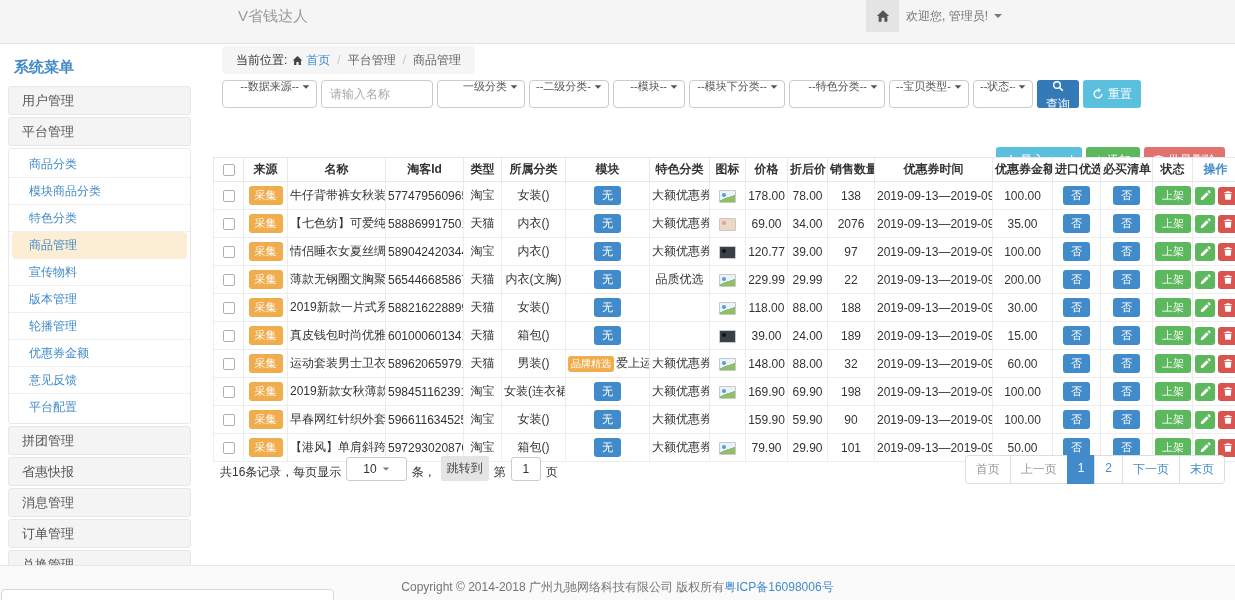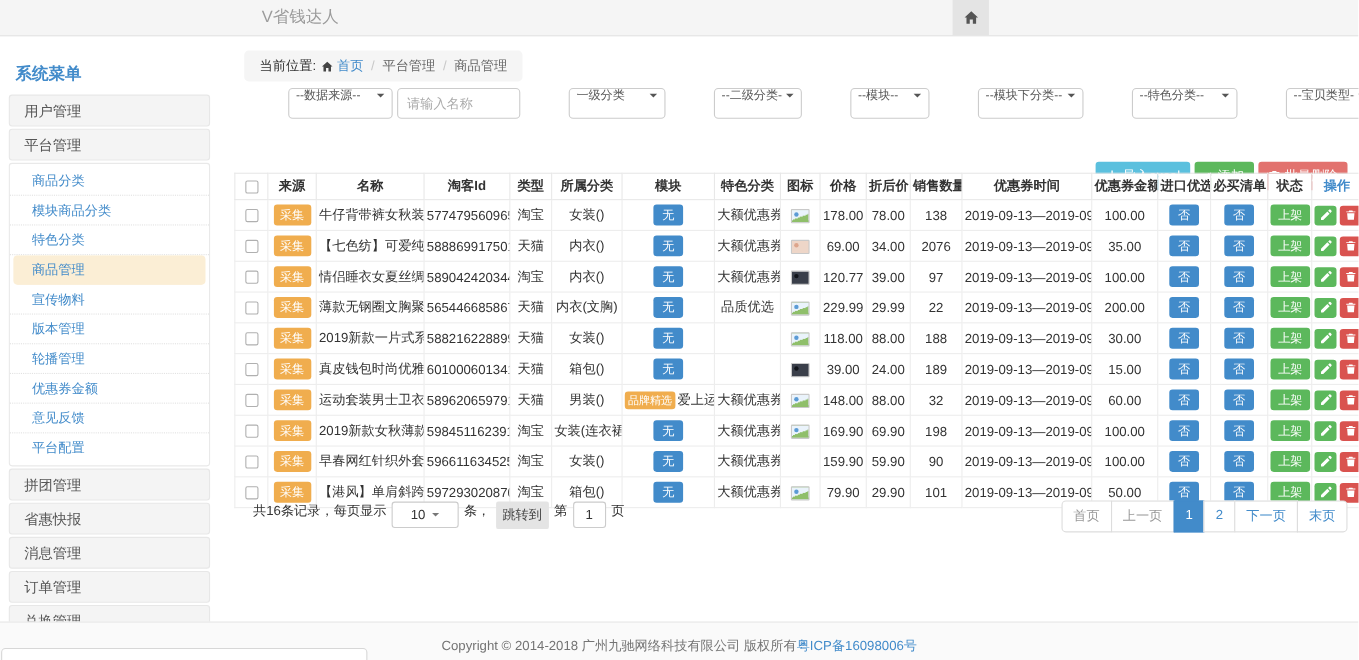--- a/index.html
+++ b/index.html
@@ -7,21 +7,21 @@
   body {
     width:1235px; height:600px; position:relative; overflow:hidden;
     background:#fff; font-family:"Liberation Sans","DejaVu Sans",sans-serif;
     font-size:12px; color:#333;
   }
   :root{
     --accent:#428bca; --success:#5cb85c; --warning:#f0ad4e;
     --danger:#d9534f; --info:#5bc0de; --batchdel:#e2726e;
   }
   
-  .topbar{ position:absolute; left:0; top:0; width:1235px; height:33px;
+  .topbar{ position:absolute; left:0; top:0; width:1235px; height:44px;
     background:#f5f5f5; border-bottom:1px solid #e4e4e4; }
   .brand{ position:absolute; left:238px; top:0; line-height:32px;
     font-size:15px; color:#9b9b9b; }
   .home-block{ position:absolute; left:866px; top:0; width:33px; height:32px;
     background:#e4e4e4; display:flex; align-items:center; justify-content:center; cursor:pointer; }
   .welcome{ position:absolute; left:906px; top:0; line-height:32px;
     color:#777; cursor:pointer; display:flex; align-items:center; gap:6px; height:32px;}
   .caret-down{ width:0; height:0; border-left:4px solid transparent;
     border-right:4px solid transparent; border-top:4px solid #777; display:inline-block; }
   
@@ -42,22 +42,22 @@
   .breadcrumb{ position:absolute; left:222px; top:46px; height:28px;
     background:#f5f5f5; border-radius:4px; padding:0 14px; display:flex;
     align-items:center; gap:5px; font-size:12px; }
   .breadcrumb .sep{ color:#c8c8c8; padding:0 2px; }
   .breadcrumb .home-link{ color:var(--accent); cursor:pointer; display:flex; align-items:center; gap:3px;}
   .breadcrumb .crumb{ color:#666; }
   
   .filter-row{ position:absolute; left:222px; top:80px; display:flex;
     align-items:center; gap:4px; }
   .sel{ height:28px; border:1px solid #ccc; border-radius:4px; background:#fff;
-    display:flex; align-items:center; justify-content:space-between;
-    padding:0 6px 15px 6px; font-size:11px; color:#555; cursor:pointer; flex:none; overflow:hidden;margin-left:40px; }
+    display:flex; align-items:center; justify-content:flex-end;
+    padding:0 6px 15px 6px; font-size:11px; color:#555; cursor:pointer; flex:none; overflow:hidden; }
   .sel .lbl{ white-space:nowrap; overflow:hidden; }
   .sel .caret-down{ border-top-color:#555; margin-left:3px; transform:scale(.85); flex:none;}
   .txt-input{ height:28px; width:112px; border:1px solid #ccc; border-radius:4px;
     padding:0 8px; font-size:12px; color:#555; outline:none; flex:none;
     font-family:"Liberation Sans","DejaVu Sans",sans-serif;}
   .txt-input::placeholder{ color:#aaa; }
   .btn{ border:none; border-radius:3px; color:#fff; font-size:12px;
     display:inline-flex; align-items:center; gap:4px; cursor:pointer;
     padding:0 9px; height:28px; font-family:inherit; flex:none;}
   .btn-query{ background:#337ab7;flex-direction:column; }
@@ -95,22 +95,22 @@
     border:1px solid #c9c9c9; border-radius:1px; cursor:pointer;
     background:linear-gradient(160deg,#eaf3fb 0 55%,#8fbf6a 55% 100%); position:relative;}
   .thumb:after{ content:""; position:absolute; left:2px; top:2px; width:4px;
     height:4px; border-radius:50%; background:#5b9bd5; }
   .thumb.pink{ background:#eed6c8; }
   .thumb.pink:after{ background:#dda58c; }
   .thumb.dark{ background:#3a3f4a; }
   .thumb.dark:after{ background:#11141a; }
   .mod-wrap{ display:inline-flex; align-items:center; gap:2px; }
   
-  .page-info{ position:absolute; left:230px; top:456px; display:flex;
-    align-items:flex-start; gap:5px; font-size:12px; color:#333; }
+  .page-info{ position:absolute; left:220px; top:456px; display:flex;
+    align-items:flex-end; gap:5px; font-size:12px; color:#333; }
   .mini-sel{ height:24px; border:1px solid #ccc; border-radius:3px; background:#fff;
     display:inline-flex; align-items:center; gap:5px; padding:0 16px; cursor:pointer; }
   .jump-btn{ background:#e4e4e4; border-radius:2px; padding:4px 6px; color:#444;
     cursor:pointer; }
   .page-input{ width:30px; height:24px; border:1px solid #ccc; border-radius:3px;
     text-align:center; font-size:12px; color:#333; outline:none; font-family:inherit;}
   .pager{ position:absolute; right:10px; top:455px; display:flex; }
   .pager .pg{ border:1px solid #ddd; background:#fff; color:var(--accent);
     padding:5px 10px; font-size:12px; margin-left:-1px; cursor:pointer; }
   .pager .pg:first-child{ border-radius:4px 0 0 4px; margin-left:0; }
@@ -131,20 +131,24 @@
 <body>
 
 <div class="topbar">
   <div class="brand">V省钱达人</div>
   <div class="home-block">
     <span>
       <svg width="14" height="14" viewBox="0 0 16 16">
           <path d="M8 1.5 L15 8 H13 V14.5 H9.6 V10 H6.4 V14.5 H3 V8 H1 Z" fill="#555"></path>
         </svg>
     </span>
+  </div>
+  <div class="welcome">
+    <span>欢迎您, 管理员!</span>
+    <span class="caret-down"></span>
   </div>
 </div>
 
 <div class="sidebar">
   <div class="menu-title">系统菜单</div>
   <div id="menu-items">
       <div class="side-group">用户管理</div>
       <div class="side-group">平台管理</div>
       <div class="side-sub-panel">
         <div class="side-sub">商品分类</div>

